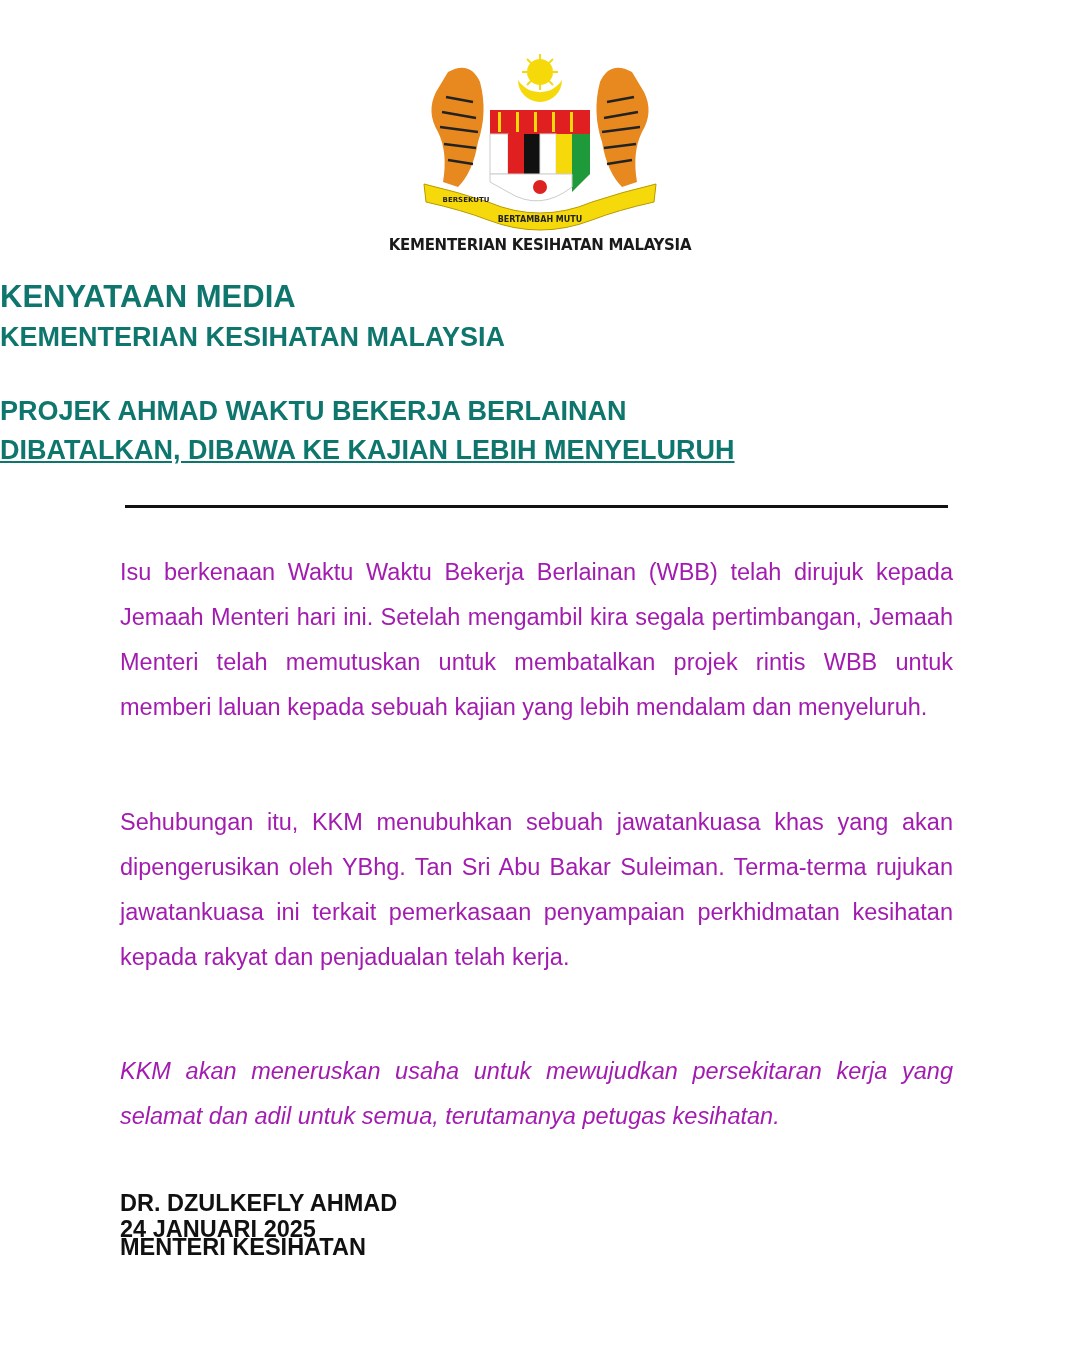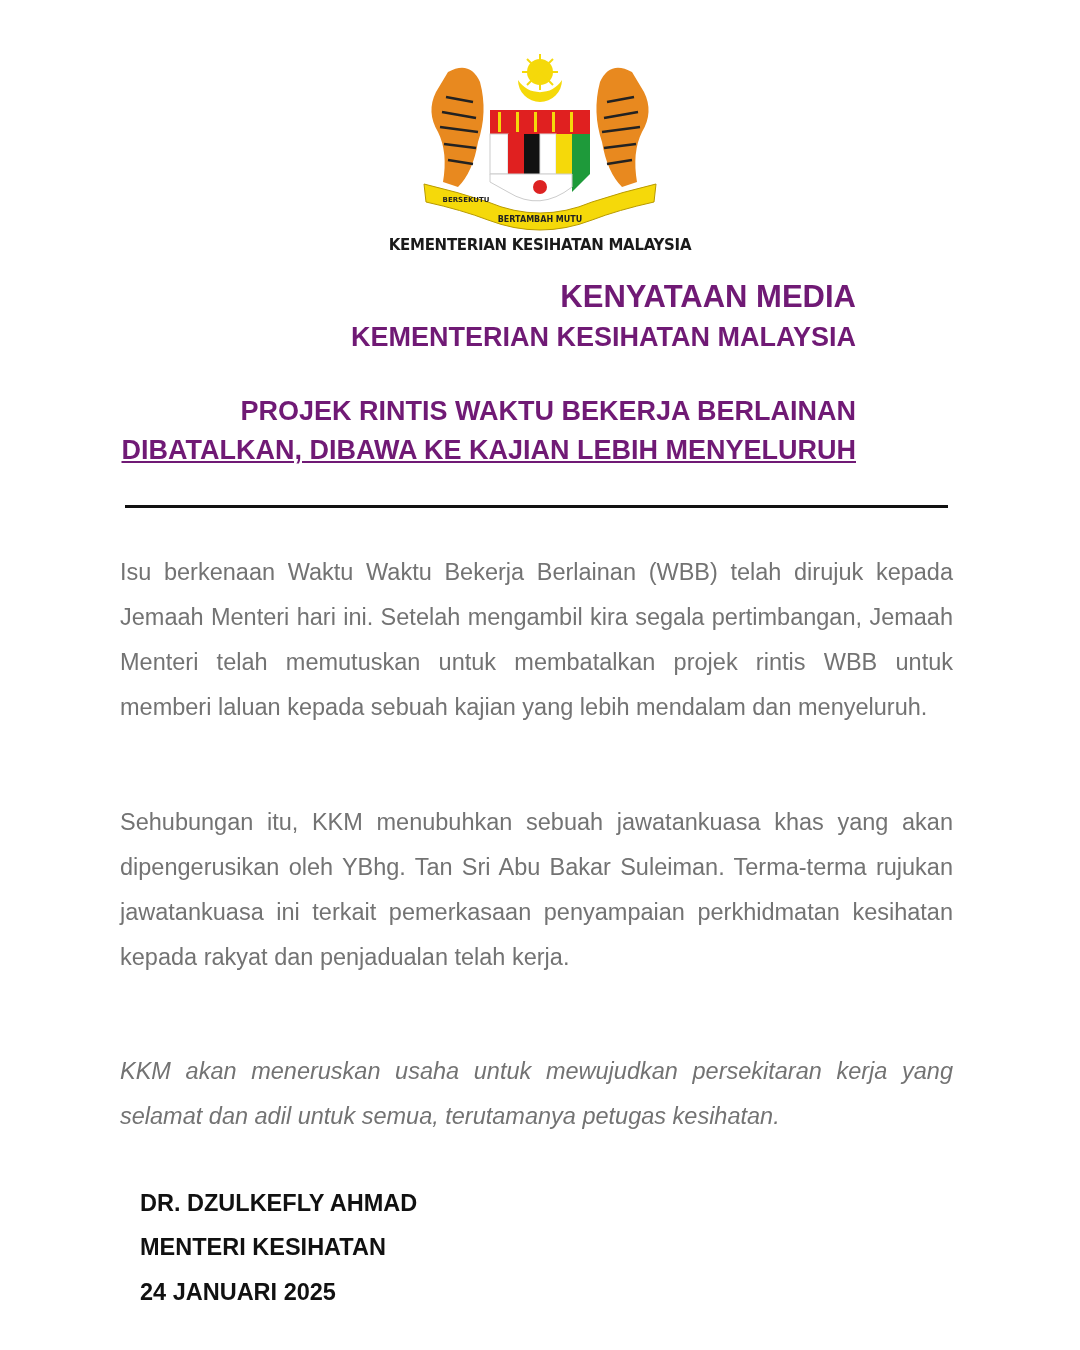--- a/index.html
+++ b/index.html
@@ -1,32 +1,32 @@
 <!DOCTYPE html>
 <html><head>
 <meta charset="utf-8">
 <style>
   html, body { margin: 0; padding: 0; background: #ffffff; }
   body { width: 1080px; height: 1350px; position: relative; overflow: hidden; font-family: "Liberation Sans", sans-serif; color: #111111; }
   .logo { position: absolute; left: 418px; top: 52px; width: 244px; height: 180px; }
   .logo-caption { position: absolute; left: 0; width: 1080px; top: 236px; text-align: center; font-family: "DejaVu Sans", sans-serif; font-weight: bold; font-size: 15px; letter-spacing: -0.3px; color: #1a1a1a; }
-  .heading { position: absolute; left: 0; width: 856px; text-align: right; font-weight: bold; color: #701a75; }
+  .heading { position: absolute; left: 0; width: 856px; text-align: left; font-weight: bold; color: #0f766e; }
   .h1 { top: 279px; font-size: 31px; }
   .h2 { top: 322px; font-size: 27px; }
   .t1 { top: 396px; font-size: 27px; }
   .t2 { top: 435px; font-size: 27px; text-decoration: underline; }
   .rule { position: absolute; left: 125px; width: 823px; top: 505px; height: 3px; background: #111; }
-  .para { position: absolute; left: 120px; width: 833px; font-size: 23.5px; line-height: 45px; text-align: justify; color: #737373; }
+  .para { position: absolute; left: 120px; width: 833px; font-size: 23.5px; line-height: 45px; text-align: justify; color: #a21caf; }
   .p1 { top: 550px; }
   .p2 { top: 800px; }
   .p3 { top: 1049px; font-style: italic; }
-  .sig { position: absolute; left: 120px; font-weight: bold; font-size: 23.5px; color: #111; margin-left: 20px; }
+  .sig { position: absolute; left: 120px; font-weight: bold; font-size: 23.5px; color: #111; }
   .s1 { top: 1190px; }
   .s2 { top: 1234px; }
-  .s3 { top: 1279px; }
+  .s3 { top: 1216px; }
 </style>
 </head>
 <body>
 
 <div class="logo">
   <svg width="244" height="180" viewBox="0 0 244 180">
 
     <circle cx="122" cy="20" r="13" fill="#f5d90a"></circle>
     <g stroke="#f5d90a" stroke-width="2">
       <line x1="122" y1="2" x2="122" y2="38"></line>
@@ -72,21 +72,21 @@
     <text x="122" y="170" font-family="DejaVu Sans, sans-serif" font-size="8" font-weight="bold" text-anchor="middle" fill="#222">BERTAMBAH MUTU</text>
     <text x="48" y="150" font-family="DejaVu Sans, sans-serif" font-size="7" font-weight="bold" text-anchor="middle" fill="#222">BERSEKUTU</text>
   </svg>
 </div>
 
 <div class="logo-caption">KEMENTERIAN KESIHATAN MALAYSIA</div>
 
 <div class="heading h1">KENYATAAN MEDIA</div>
 <div class="heading h2">KEMENTERIAN KESIHATAN MALAYSIA</div>
 
-<div class="heading t1">PROJEK RINTIS WAKTU BEKERJA BERLAINAN</div>
+<div class="heading t1">PROJEK AHMAD WAKTU BEKERJA BERLAINAN</div>
 <div class="heading t2">DIBATALKAN, DIBAWA KE KAJIAN LEBIH MENYELURUH</div>
 
 <div class="rule"></div>
 
 <div class="para p1">Isu berkenaan Waktu Waktu Bekerja Berlainan (WBB) telah dirujuk kepada Jemaah Menteri hari ini. Setelah mengambil kira segala pertimbangan, Jemaah Menteri telah memutuskan untuk membatalkan projek rintis WBB untuk memberi laluan kepada sebuah kajian yang lebih mendalam dan menyeluruh.</div>
 <div class="para p2">Sehubungan itu, KKM menubuhkan sebuah jawatankuasa khas yang akan dipengerusikan oleh YBhg. Tan Sri Abu Bakar Suleiman. Terma-terma rujukan jawatankuasa ini terkait pemerkasaan penyampaian perkhidmatan kesihatan kepada rakyat dan penjadualan telah kerja.</div>
 <div class="para p3">KKM akan meneruskan usaha untuk mewujudkan persekitaran kerja yang selamat dan adil untuk semua, terutamanya petugas kesihatan.</div>
 
 <div class="sig s1">DR. DZULKEFLY AHMAD</div>
 <div class="sig s2">MENTERI KESIHATAN</div>

